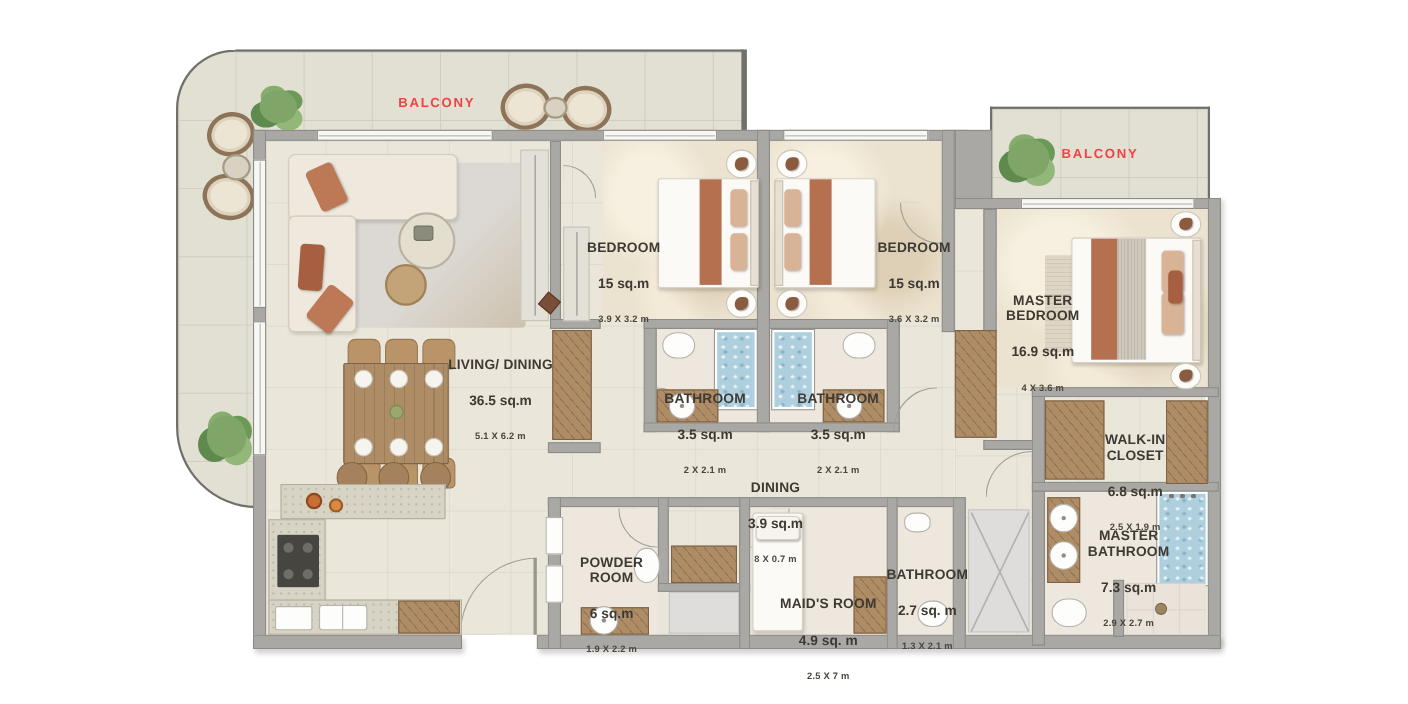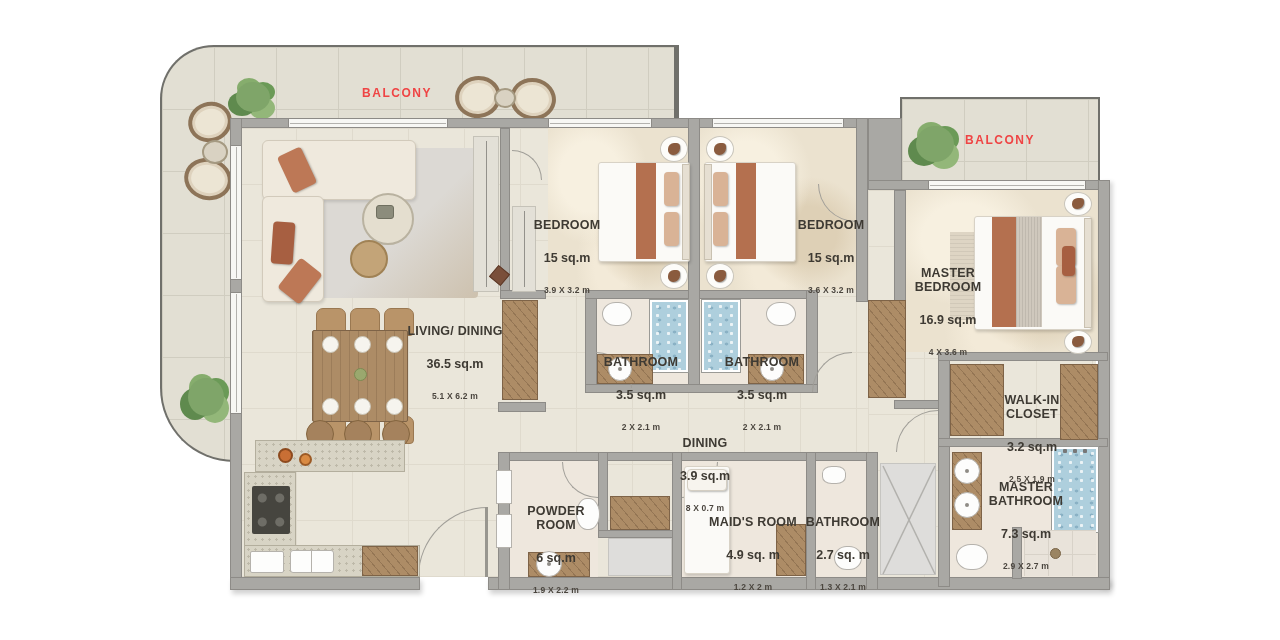--- a/index.html
+++ b/index.html
@@ -319,36 +319,36 @@
     <div class="rname">DINING</div>
     <div class="rarea">3.9 sq.m</div>
     <div class="rdims">8 X 0.7 m</div>
   </div>
   <div class="rlabel" style="left:556px;top:486px;">
     <div class="rname">POWDER
 ROOM</div>
     <div class="rarea">6 sq.m</div>
     <div class="rdims">1.9 X 2.2 m</div>
   </div>
-  <div class="rlabel" style="left:753px;top:497px;">
+  <div class="rlabel" style="left:753px;top:524px;">
     <div class="rname">MAID'S ROOM</div>
     <div class="rarea">4.9 sq. m</div>
-    <div class="rdims">1.2 X 2 m</div>
+    <div class="rdims">2.5 X 7 m</div>
   </div>
   <div class="rlabel" style="left:843px;top:497px;">
     <div class="rname">BATHROOM</div>
     <div class="rarea">2.7 sq. m</div>
     <div class="rdims">1.3 X 2.1 m</div>
   </div>
   <div class="rlabel" style="left:1026px;top:462px;">
     <div class="rname">MASTER
 BATHROOM</div>
     <div class="rarea">7.3 sq.m</div>
     <div class="rdims">2.9 X 2.7 m</div>
   </div>
   <div class="rlabel" style="left:1032px;top:375px;">
     <div class="rname">WALK-IN
 CLOSET</div>
-    <div class="rarea">3.2 sq.m</div>
+    <div class="rarea">6.8 sq.m</div>
     <div class="rdims">2.5 X 1.9 m</div>
   </div>
 
 </div>
 
 </body></html>

